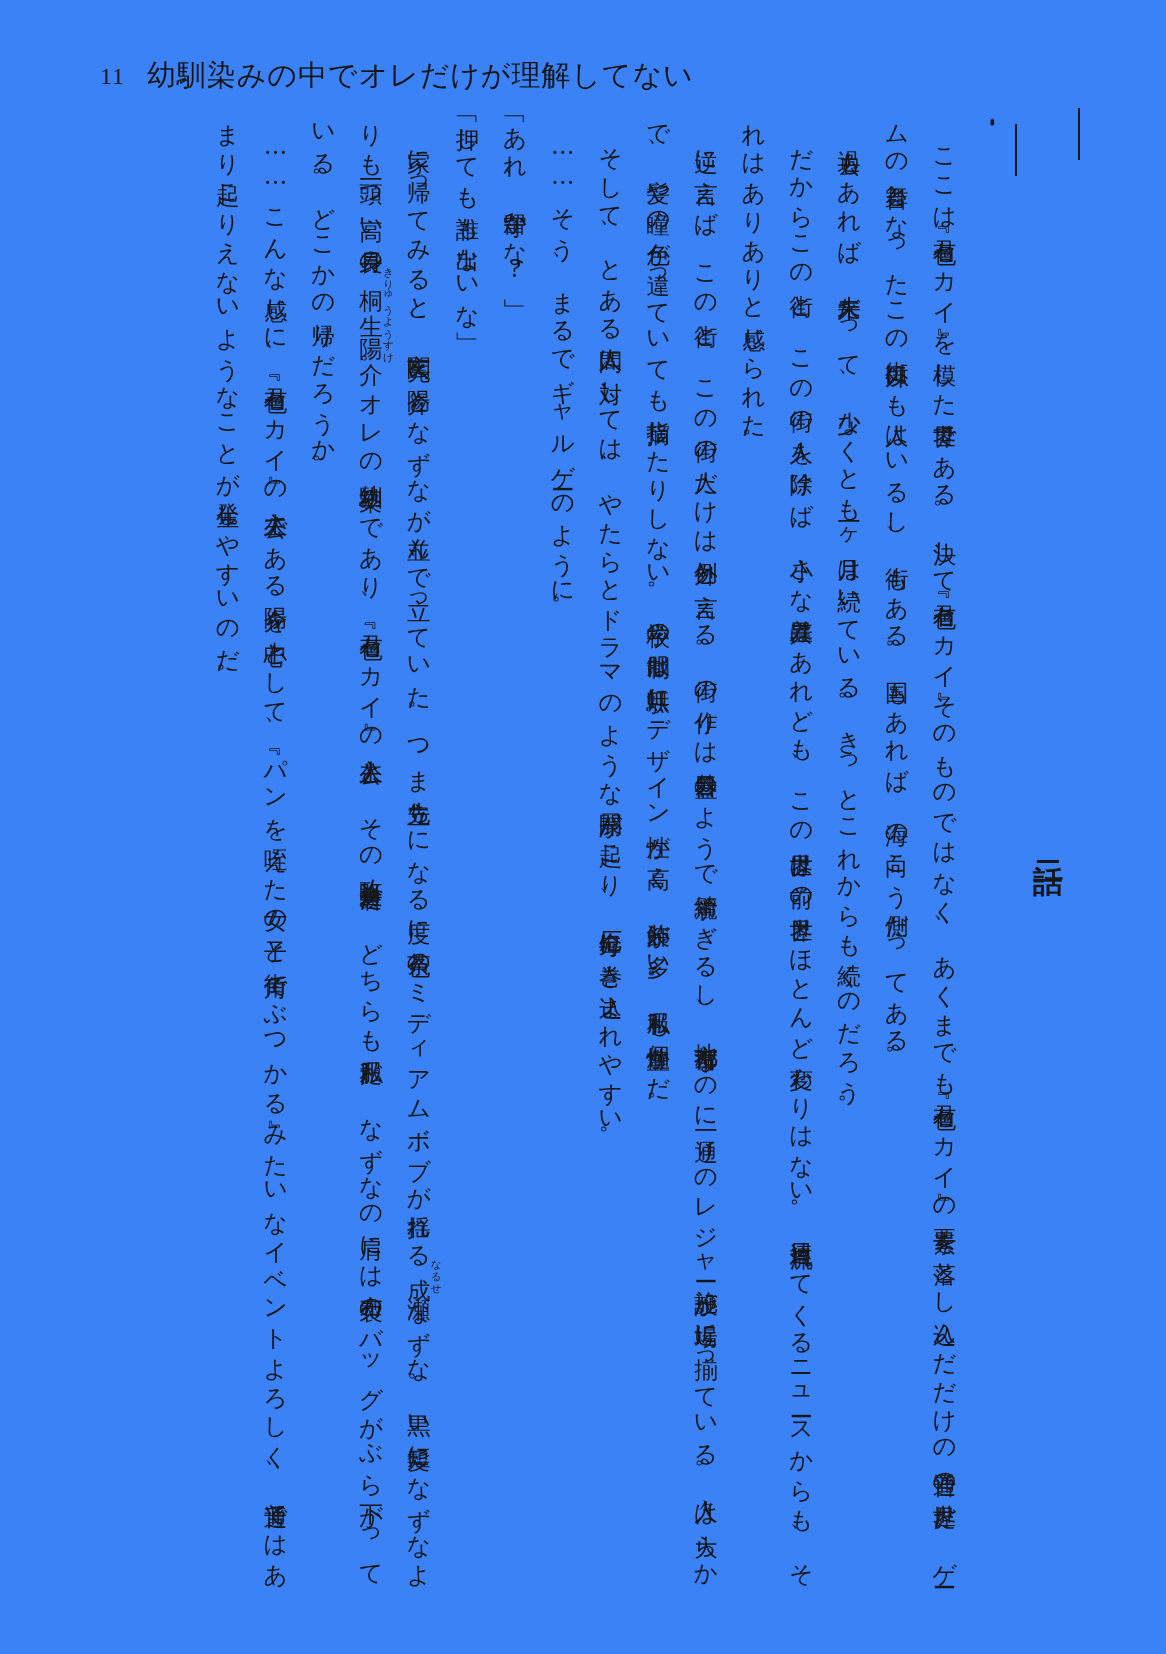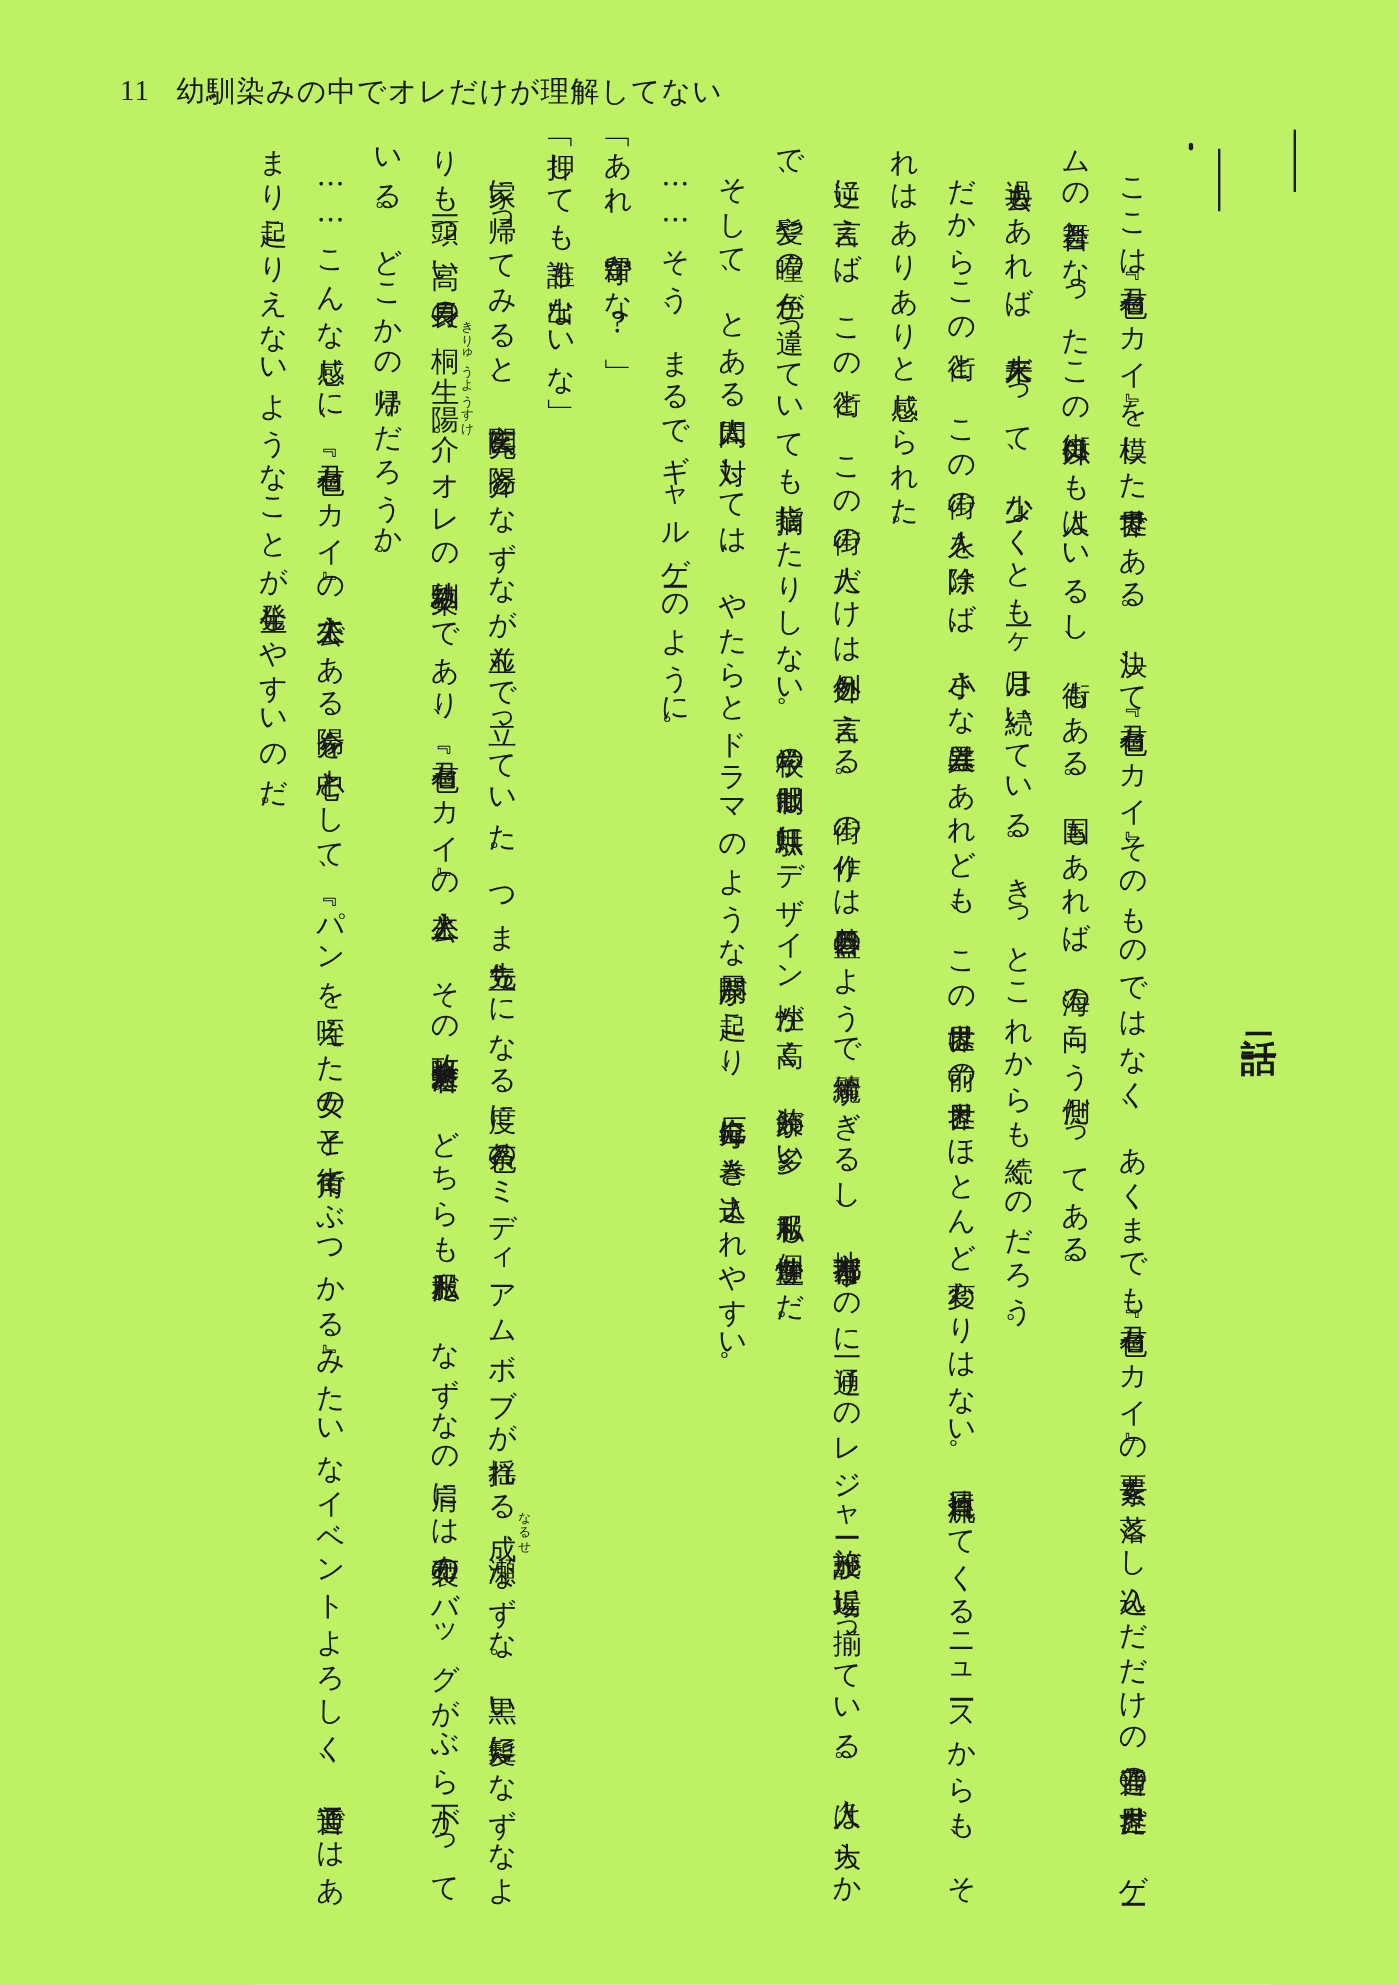--- a/index.html
+++ b/index.html
@@ -12,42 +12,42 @@
     height: 1654px;
     font-family: "Liberation Serif", "DejaVu Serif", serif;
     color: #17171a;
     position: relative;
     overflow: hidden;
   }
 
   .page {
     position: absolute;
     inset: 0;
-    background: #bef264;
+    background: #3b82f6;
   }
 
   
   .header {
     position: absolute;
     top: 56px;
     left: 100px;
     right: 100px;
     height: 40px;
     display: flex;
     align-items: center;
     gap: 22px;
     font-size: 23px;
     letter-spacing: 0.04em;
   }
   .header .folio {
     font-size: 24px;
     font-family: "Liberation Serif", serif;
   }
   .header .runhead {
-    font-size: 24px;
+    font-size: 29px;
   }
 
   
   .body-area {
     position: absolute;
     top: 108px;
     left: 86px;
     right: 86px;
     bottom: 78px;
   }

